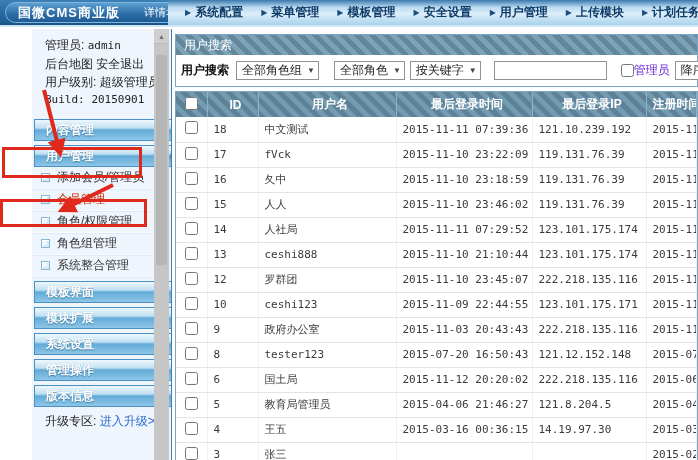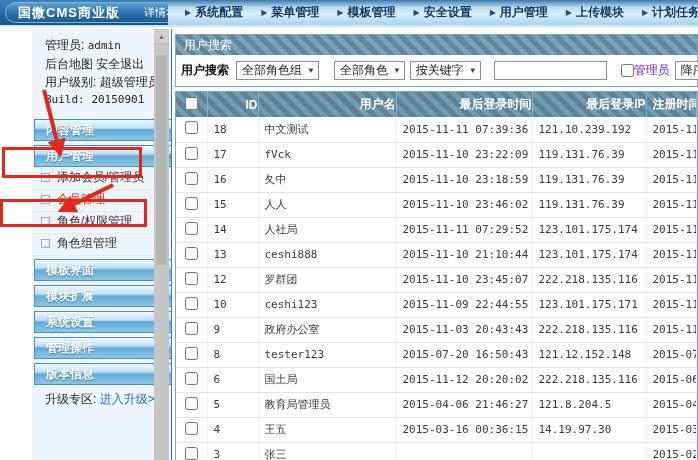--- a/index.html
+++ b/index.html
@@ -47,21 +47,21 @@
   .search-row { height:31px; display:flex; align-items:center; padding:0 5px; background:#fff; }
   .lbl { font-weight:bold; color:#111; white-space:nowrap; }
   .fake-select { border:1px solid #919191; background:#fff; height:19px; display:flex; align-items:center; justify-content:center; padding:0 3px 0 5px; color:#222; cursor:pointer; white-space:nowrap; }
   .fake-select .caret { font-size:8px; color:#444; margin-left:5px; }
   .text-input { width:113px; height:19px; border:1px solid #919191; font-size:12px; padding:0 3px; font-family:"DejaVu Sans Mono",monospace; }
   .chk { width:13px; height:13px; margin:0; }
   .chk-lbl { color:#6d28d9; white-space:nowrap; }
 
   .table-panel { margin-top:4px; border-bottom:none; }
   table { border-collapse:collapse; table-layout:fixed; width:100%; }
-  thead th { height:25px; text-align:right; padding-left:6px; color:#fff; font-weight:bold; font-size:12px;
+  thead th { height:25px; text-align:center; padding-left:6px; color:#fff; font-weight:bold; font-size:12px;
              background:repeating-linear-gradient(45deg,#5d8298 0 5px,#749cb1 5px 10px); border-right:1px solid #8fb3c6; white-space:nowrap; overflow:hidden; }
   thead th.chk-col { text-align:center; padding-left:0; }
   tbody td { height:25px; padding-left:6px; border-bottom:1px solid #e4e4e4; border-right:1px solid #f0f0f0; color:#3a3a3a;
              font-size:11px; font-family:"DejaVu Sans Mono",monospace; white-space:nowrap; overflow:hidden; }
   tbody td.chk-cell { text-align:center; padding-left:0; }
 
   
   .ann-rect { position:absolute; border:3px solid #e0291d; z-index:40; pointer-events:none; }
   #ann-rect-1 { left:2px; top:147px; width:140px; height:31px; }
   #ann-rect-2 { left:0px; top:199px; width:147px; height:28px; }
@@ -148,20 +148,24 @@
         <span class="bullet"></span>
         <span class="itm-label">会员管理</span>
       </div>
       <div class="side-item">
         <span class="bullet"></span>
         <span class="itm-label">角色/权限管理</span>
       </div>
       <div class="side-item">
         <span class="bullet"></span>
         <span class="itm-label">角色组管理</span>
+      </div>
+      <div class="side-item">
+        <span class="bullet"></span>
+        <span class="itm-label">系统整合管理</span>
       </div>
     </div>
 
   <div class="sec-h">
     <span>模板界面</span>
     <span class="chev">»</span>
   </div>
   <div class="sec-h">
     <span>模块扩展</span>
     <span class="chev">»</span>

